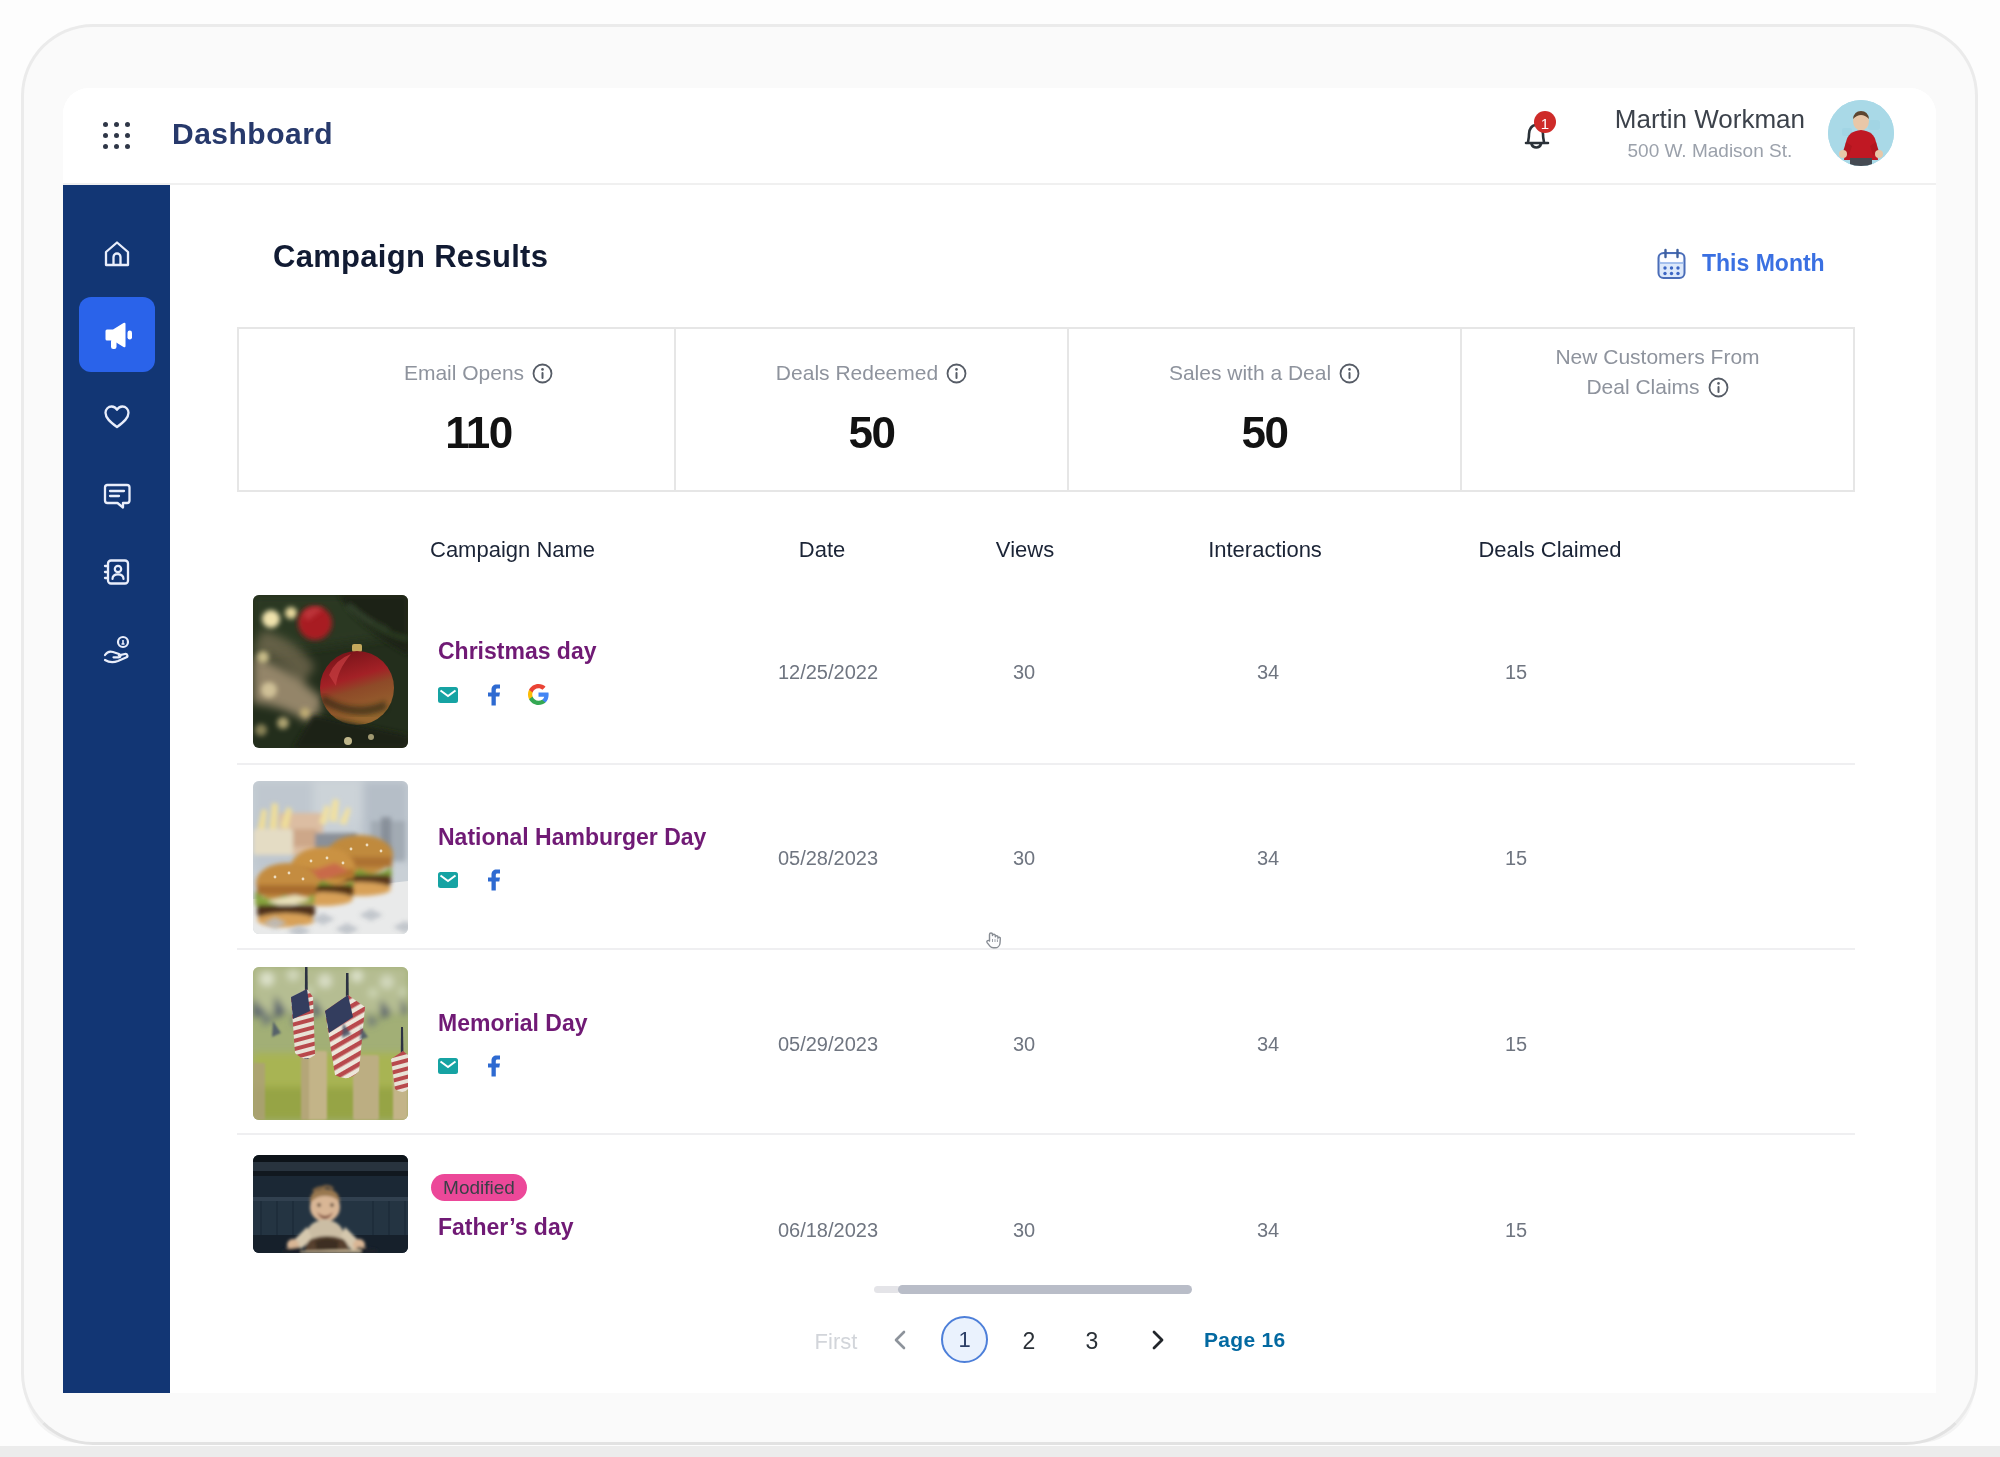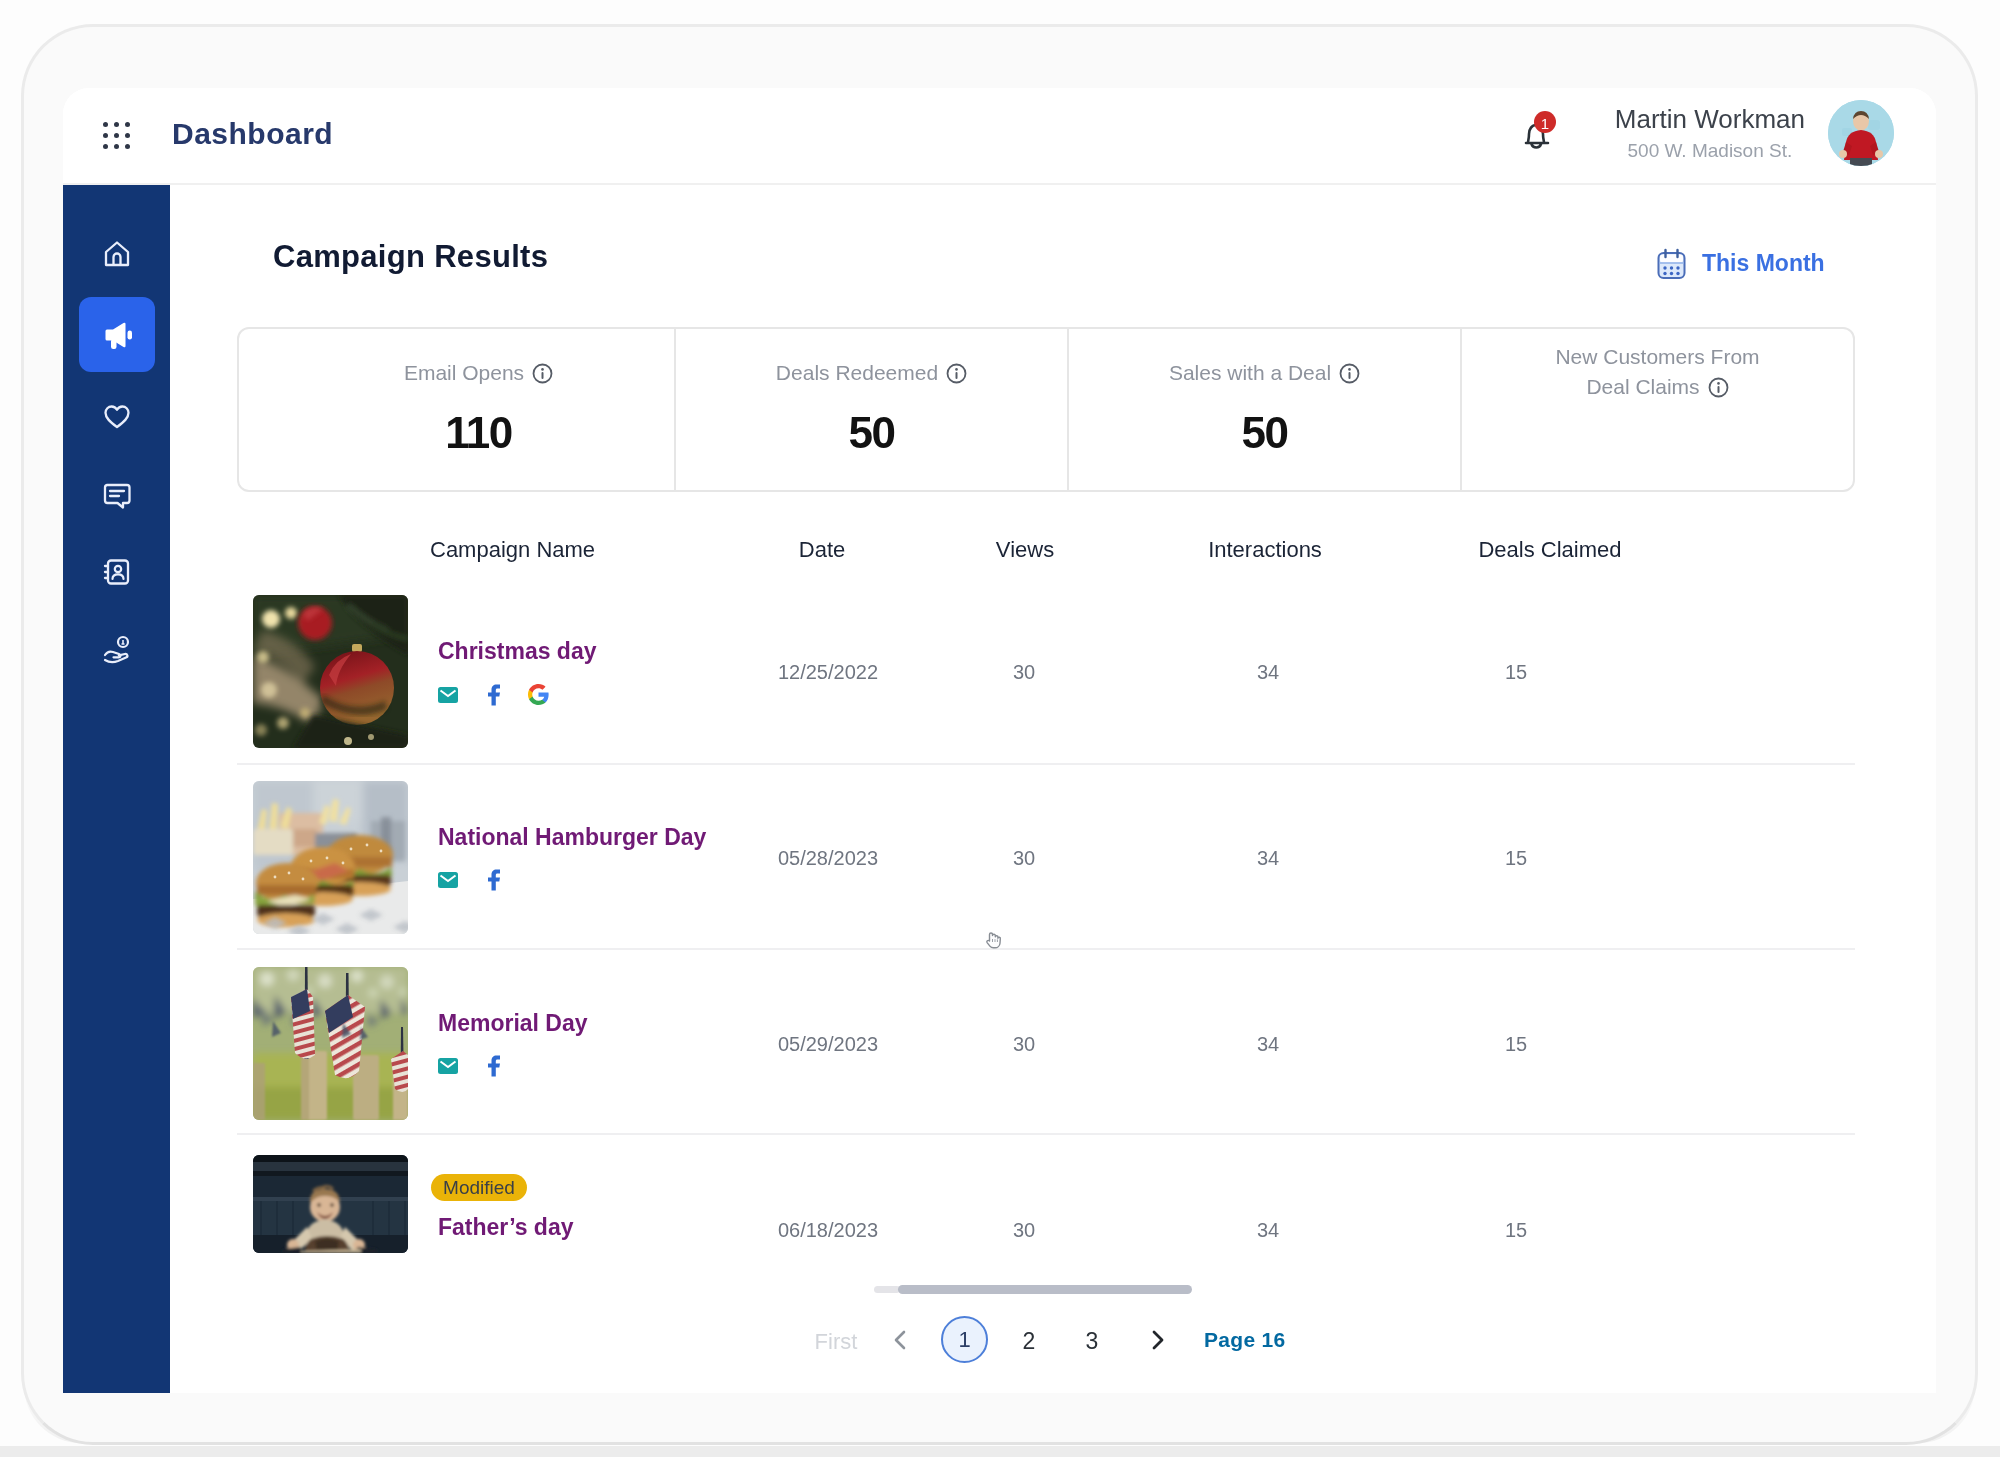--- a/index.html
+++ b/index.html
@@ -27,39 +27,39 @@
   .sidebar { position:absolute; left:0px; top:97px; width:107px; height:1208px; background:#123674; }
   .nav { position:absolute; left:0; width:107px; height:78px; display:flex; align-items:center; justify-content:center; }
   .nav.active { left:16px; width:76px; height:75px; background:#2a63ea; border-radius:12px; }
   
   .content { position:absolute; left:107px; top:97px; width:1766px; height:1208px; background:#fff; }
   .h1 { position:absolute; left:103px; top:54px; font-size:31px; font-weight:bold; color:#111b33; letter-spacing:0.3px;}
   .tm-ic { position:absolute; left:1486px; top:63px; }
   .thismonth { position:absolute; left:1532px; top:63px; color:#3a70e2; font-size:23px; font-weight:bold; line-height:30px; }
   
   .stats { position:absolute; left:67px; top:142px; width:1618px; height:165px;
-    border:2px solid #e6e6e6; border-radius:12px; background:#fff; display:flex;padding-left:44px; }
+    border:2px solid #e6e6e6; border-radius:0; background:#fff; display:flex;padding-left:44px; }
   .stat { flex:1; position:relative; text-align:center; }
   .stat + .stat { border-left:2px solid #e6e6e6; }
   .stat .lbl { margin-top:32px; font-size:21px; color:#8e939d; }
   .stat .lbl2 { margin-top:13px; font-size:21px; color:#8e939d; line-height:30px; }
   .stat .val { margin-top:19px; font-size:44px; letter-spacing:-1.5px; font-weight:bold; color:#121212; }
   .stat .val2 { margin-top:4px; font-size:44px; letter-spacing:-1.5px; font-weight:bold; color:#121212; }
   .stat .details { position:absolute; left:0; right:0; bottom:9px; font-size:18px; color:#2e77f2; text-decoration:underline; }
   .icirc { display:inline-block; vertical-align:-4px; margin-left:8px; }
   
   .thead { position:absolute; font-size:22px; font-weight:normal; color:#1b2436; top:352px; }
   .thead.c { transform:translateX(-50%); }
   .row-title { position:absolute; font-size:23px; font-weight:bold; color:#701a75; left:268px; }
   .row-date, .row-num { position:absolute; font-size:20px; color:#6f7580; transform:translateX(-50%); }
   .thumb { position:absolute; left:83px; width:155px; border-radius:6px; overflow:hidden; }
   .sep { position:absolute; left:67px; width:1618px; height:2px; background:#efeff1; }
   .chan { position:absolute; }
   .chan svg.env { margin-right:25px; } .chan svg.fb { margin-right:21px; } .chan svg { vertical-align:middle; }
-  .pill { position:absolute; left:261px; top:989px; width:96px; height:27px; background:#eab308;
+  .pill { position:absolute; left:261px; top:989px; width:96px; height:27px; background:#ec4899;
      border-radius:14px; font-size:19px; color:#3a3f47; text-align:center; line-height:27px; }
   .scrollbar { position:absolute; left:728px; top:1100px; width:294px; height:9px; border-radius:5px; background:#b9bdc8; }
   .scrolltrack { position:absolute; left:704px; top:1101px; width:26px; height:7px; border-radius:4px; background:#e4e4e8; }
   
   .pag { position:absolute; top:1131px; left:0; width:1766px; height:50px; }
   .pag .first { position:absolute; left:666px; top:13px; font-size:22px; color:#d2d5da; transform:translateX(-50%); }
   .pag .prev  { position:absolute; left:716px; top:9px; }
   .pag .c1 { position:absolute; left:771px; top:0px; width:47px; height:47px; border-radius:50%;
      border:2px solid #4d7fd9; background:#eaf2fd; color:#2c3f66; font-size:22px; text-align:center; line-height:44px; }
   .pag .p2 { position:absolute; left:859px; top:12px; font-size:23px; color:#2b3138; transform:translateX(-50%); }

